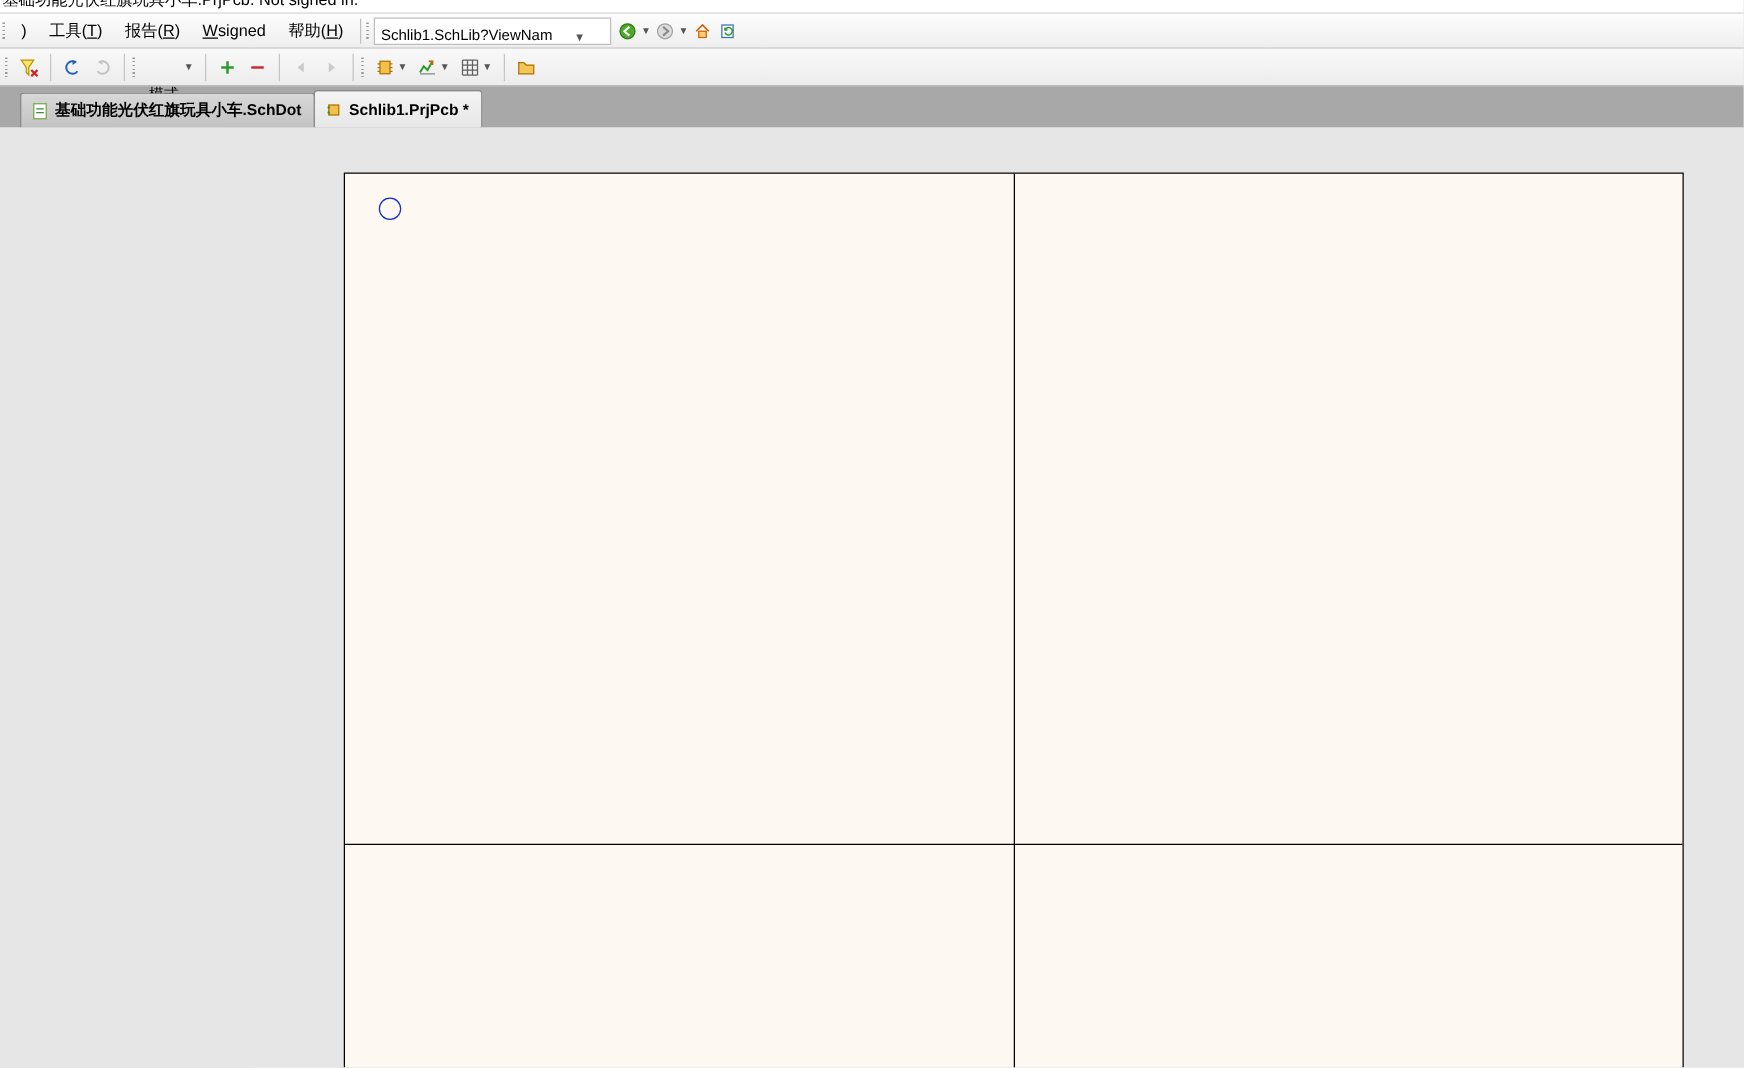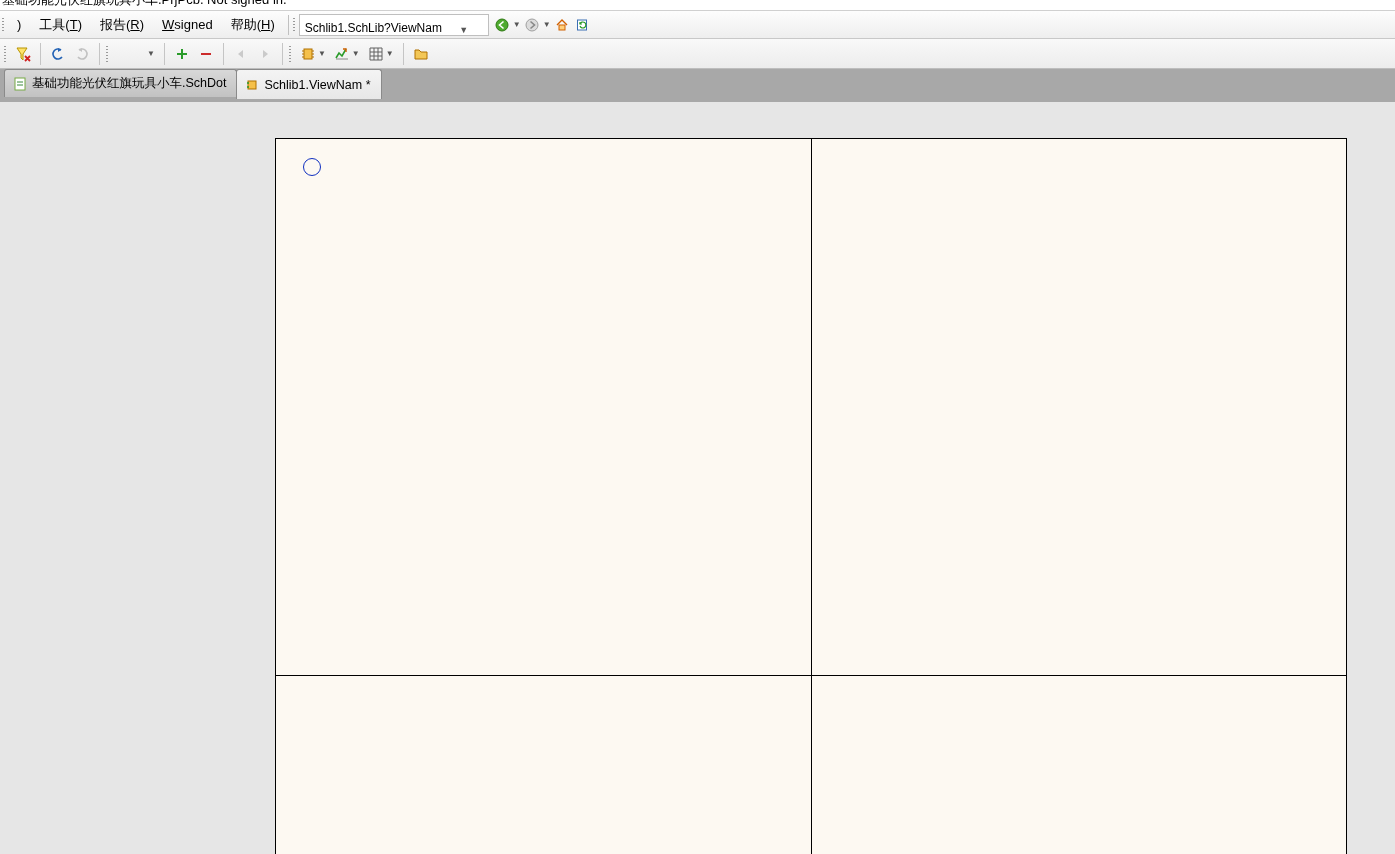--- a/index.html
+++ b/index.html
@@ -74,22 +74,23 @@
     .tsep { width: 1px; height: 22px; background: #c5c5c5; margin: 0 4px; }
     .tgrip { width: 4px; height: 20px; margin-right: 2px; position: relative; }
     .tgrip::before { content:""; position:absolute; left:0; top:2px; width:2px; height:16px;
       background: repeating-linear-gradient(#9a9a9a 0 1px, transparent 1px 3px); }
 
     
     .doctabs {
       height: 33px;
       background: #a8a8a8;
       display: flex;
-      align-items: flex-start;
-      padding-left: 4px;
+      align-items: flex-end;
+      padding-left: 16px;
+      font-weight: bold;
     }
     .dtab {
       display: flex; align-items: center;
       height: 28px;
       padding: 0 10px 0 8px;
       font-size: 12.5px;
       color: #000;
       background: linear-gradient(#d8d8d8, #c2c2c2);
       border: 1px solid #8a8a8a;
       border-bottom: none;
@@ -309,21 +310,21 @@
     <span>基础功能光伏红旗玩具小车.SchDot</span>
   </div>
   <div class="dtab active">
     <span class="ico">
       <svg width="14" height="14" viewBox="0 0 14 14">
           <rect x="3" y="3" width="8" height="8" fill="#f5c04a" stroke="#b07000"></rect>
           <circle cx="3" cy="5" r="1" fill="#2a9b2a"></circle>
           <circle cx="3" cy="9" r="1" fill="#2a9b2a"></circle>
         </svg>
     </span>
-    <span>Schlib1.ViewNam *</span>
+    <span>Schlib1.PrjPcb *</span>
   </div>
 </div>
 
 <div class="workspace">
   <div class="sheet">
     <div class="vline"></div>
     <div class="hline"></div>
     <div class="pin-dot"></div>
   </div>
 </div>

